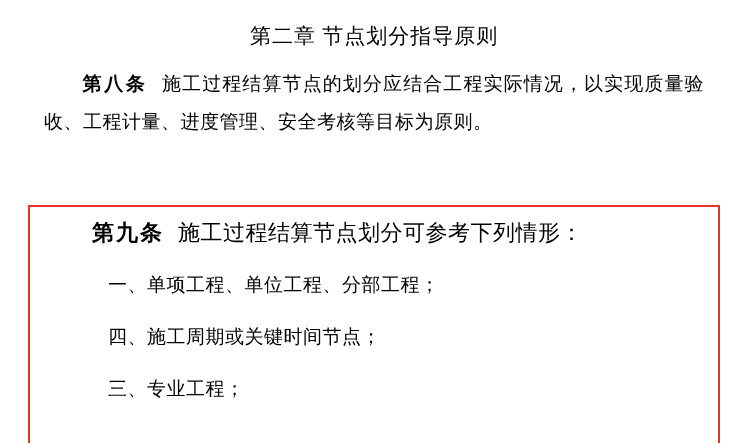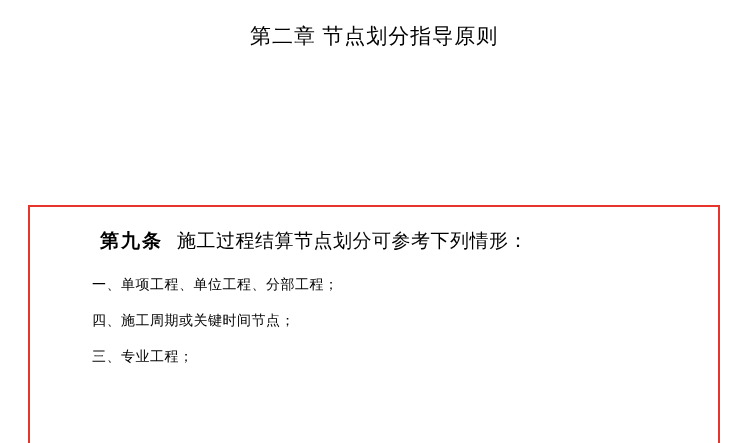--- a/index.html
+++ b/index.html
@@ -57,44 +57,49 @@
     top: 183px;
     width: 692px;
     height: 250px;
     border: 2px solid #e8352b;
     box-sizing: border-box;
   }
   .box-inner {
     padding: 8px 30px 0 26px;
   }
   .box-lead {
-    font-size: 19px;
+    font-size: 22px;
     line-height: 36px;
-    margin: 8px;
+    margin: 0;
     letter-spacing: 0.5px;
   }
   .box-lead .indent {
     display: inline-block;
     width: 36px;
   }
   .item {
-    font-size: 14px;
+    font-size: 19px;
     line-height: 36px;
-    margin: 0;
+    margin: 16px;
     letter-spacing: 0.5px;
     padding-left: 36px;
   }
 </style>
 </head>
 <body>
 
 <div class="page">
 
   <h1 class="chapter-title">第二章  节点划分指导原则</h1>
 
+  <div class="body-block">
+    <p class="para">
+      <span class="indent"></span><span class="label">第八条</span><span class="gap"></span><span>施工过程结算节点的划分应结合工程实际情况，以实现质量验收、工程计量、进度管理、安全考核等目标为原则。</span>
+    </p>
+  </div>
 
   <div class="highlight-box" style="border-color: rgb(232, 53, 43);">
     <div class="box-inner">
       <p class="box-lead">
         <span class="indent"></span><span class="label">第九条</span><span class="gap"></span><span>施工过程结算节点划分可参考下列情形：</span>
       </p>
       <p class="item">一、单项工程、单位工程、分部工程；</p>
       <p class="item">四、施工周期或关键时间节点；</p>
       <p class="item">三、专业工程；</p>
     </div>

